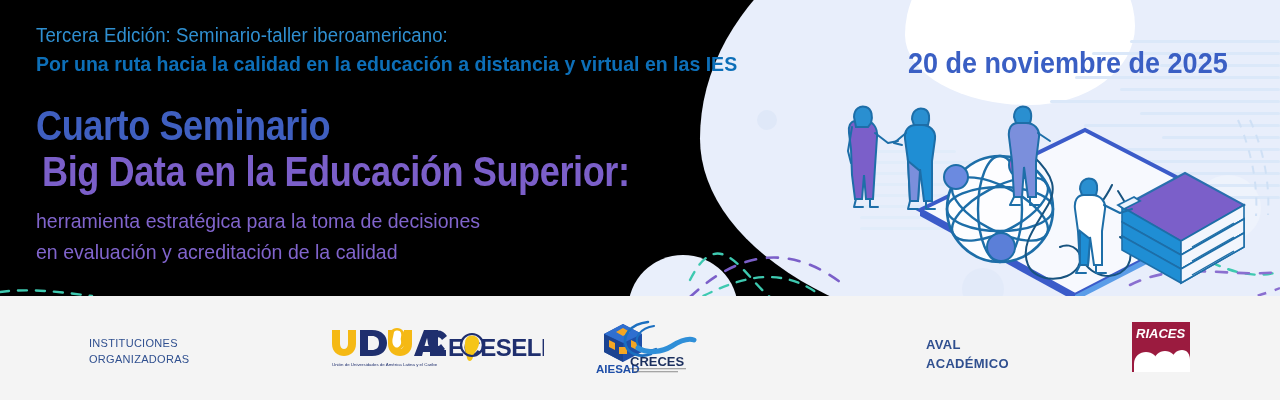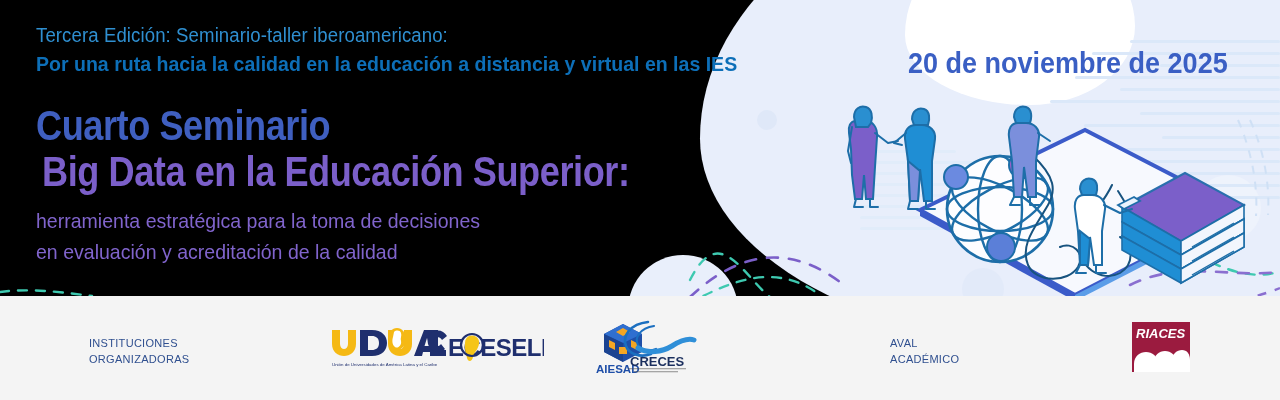--- a/index.html
+++ b/index.html
@@ -90,22 +90,22 @@
     position: absolute; left: 0; top: 296px; width: 1280px; height: 104px;
     background: #f4f4f4; z-index: 8;
   }
   .orglabel {
     position: absolute; left: 53px; top: 40px;
     font-size: 11px; line-height: 1.45; color: #2f4f8f; letter-spacing: .3px;
     font-weight: normal;
     margin-left: 36px;
   }
   .avallabel {
-    position: absolute; left: 890px; top: 40px;
-    font-size: 11px; line-height: 1.45; color: #2f4f8f; letter-spacing: .3px;
+    position: absolute; left: 926px; top: 40px;
+    font-size: 13px; line-height: 1.45; color: #2f4f8f; letter-spacing: .3px; font-weight: bold;
   }
   .logo { position: absolute; }
   .logo svg, .logo div { display: block; }
 </style>
 </head>
 <body>
 
 <div id="banner">
 
   <div class="bg-layer">

